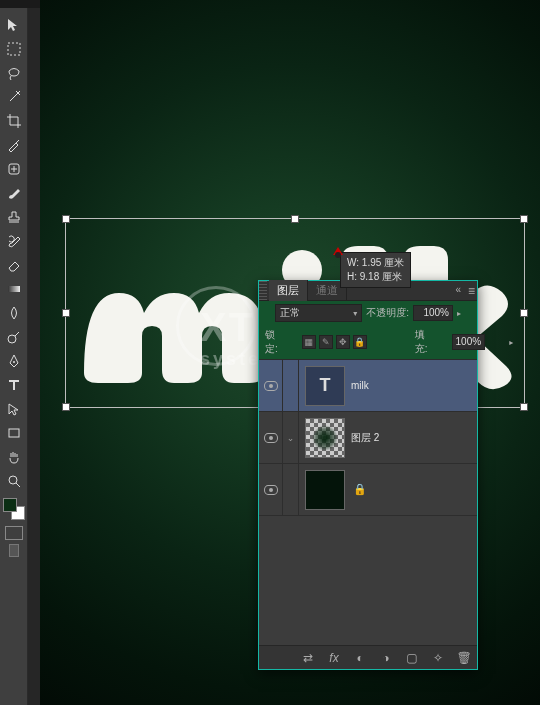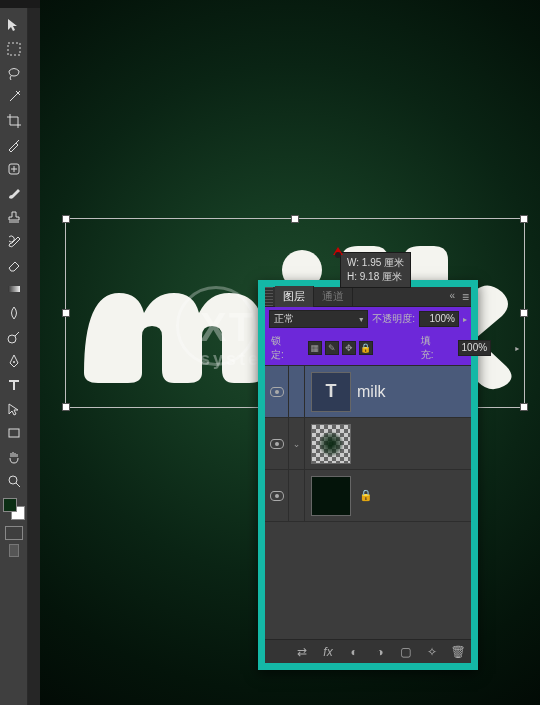--- a/index.html
+++ b/index.html
@@ -99,22 +99,22 @@
     padding: 3px 6px; font-size: 10px; line-height: 14px; color: #ddd;
     z-index: 60;
   }
   .pin { position:absolute; left:-8px; top:-6px; width:0; height:0;
     border-left:5px solid transparent; border-right:5px solid transparent; border-bottom:8px solid #c00; }
   .pin::after { content:""; position:absolute; left:-3px; top:5px; width:6px; height:6px; background:#222; border-radius:50%;}
 
   
   .panel {
     position: absolute; left: 258px; top: 280px; width: 220px; height: 390px;
-    background: #6d28d9;
-    border: 7px solid #14b8a6;
+    background: #14532d;
+    border: 1px solid #14b8a6;
     box-shadow: 0 4px 12px rgba(0,0,0,0.6);
     z-index: 50;
     display: flex; flex-direction: column;
   }
   .panel-titlebar {
     display: flex; align-items: center; height: 20px;
     background: #313131; border-bottom: 1px solid #222;
     position: relative;
   }
   .drag-grip {
@@ -126,21 +126,21 @@
     padding: 3px 8px; font-size: 11px; color: #ccc;
     border-right: 1px solid #222;
   }
   .tab.active { background: #3c3c3c; color: #eee; }
   .tab.dim { color: #777; }
   .panel-close { position: absolute; right: 16px; top: 3px; color: #aaa; font-size: 10px; }
   .panel-menu { position: absolute; right: 2px; top: 3px; color: #aaa; font-size: 12px; }
 
   .panel-row {
     display: flex; align-items: center; gap: 4px;
-    padding: 3px 4px; font-size: 10px; color: #bbb;
+    padding: 3px 16px; font-size: 10px; color: #bbb;
   }
   .select-fake {
     flex: 1; background: #2e2e2e; border: 1px solid #222; height: 18px;
     display: flex; align-items: center; justify-content: space-between;
     padding: 0 4px; color: #ddd;
   }
   .select-fake .chev { font-size: 8px; color: #aaa; }
   .pct-box {
     width: 40px; height: 16px; background: #2e2e2e; border: 1px solid #222;
     text-align: right; padding: 0 3px; line-height: 14px; color: #ddd;
@@ -177,21 +177,21 @@
       linear-gradient(45deg,#666 25%,transparent 25%),
       linear-gradient(-45deg,#666 25%,transparent 25%),
       linear-gradient(45deg,transparent 75%,#666 75%),
       linear-gradient(-45deg,transparent 75%,#666 75%);
     background-size: 8px 8px;
     background-position: 0 0, 0 4px, 4px -4px, -4px 0;
     background-color: #ccc;
   }
   .thumb .glow { position:absolute; inset:6px; background: radial-gradient(circle, rgba(10,40,18,0.95) 10%, rgba(10,40,18,0.5) 50%, transparent 70%); }
   .thumb .thumb-t { color:#ddd; font-size:18px; font-weight:bold; }
-  .lname { flex:1; font-size: 16px; color: #e4e4e4; font-style: normal; }
+  .lname { flex:1; font-size: 10px; color: #e4e4e4; font-style: normal; }
   .layer.bg .lname { font-style: italic; }
   .lock { width: 18px; color:#aaa; font-size: 11px; text-align:center;}
 
   .panel-footer {
     height: 24px; border-top: 1px solid #262626;
     display: flex; align-items: center; justify-content: flex-end;
     gap: 8px; padding: 0 4px;
     background: #343434;
   }
   .pf-btn { width: 18px; height: 18px; display:flex; align-items:center; justify-content:center; color:#aaa; font-size:12px;}
@@ -433,20 +433,21 @@
     </div>
 
     <div class="layer">
       <div class="vis-col">
           <div class="eye"></div>
         </div>
       <div class="link-col">⌄</div>
       <div class="thumb checker">
           <div class="glow"></div>
         </div>
+      <div class="lname">图层 2</div>
     </div>
 
     <div class="layer bg">
       <div class="vis-col">
           <div class="eye"></div>
         </div>
       <div class="link-col"></div>
       <div class="thumb" style="background:#04140a;"></div>
       <div class="lock">🔒</div>
     </div>

